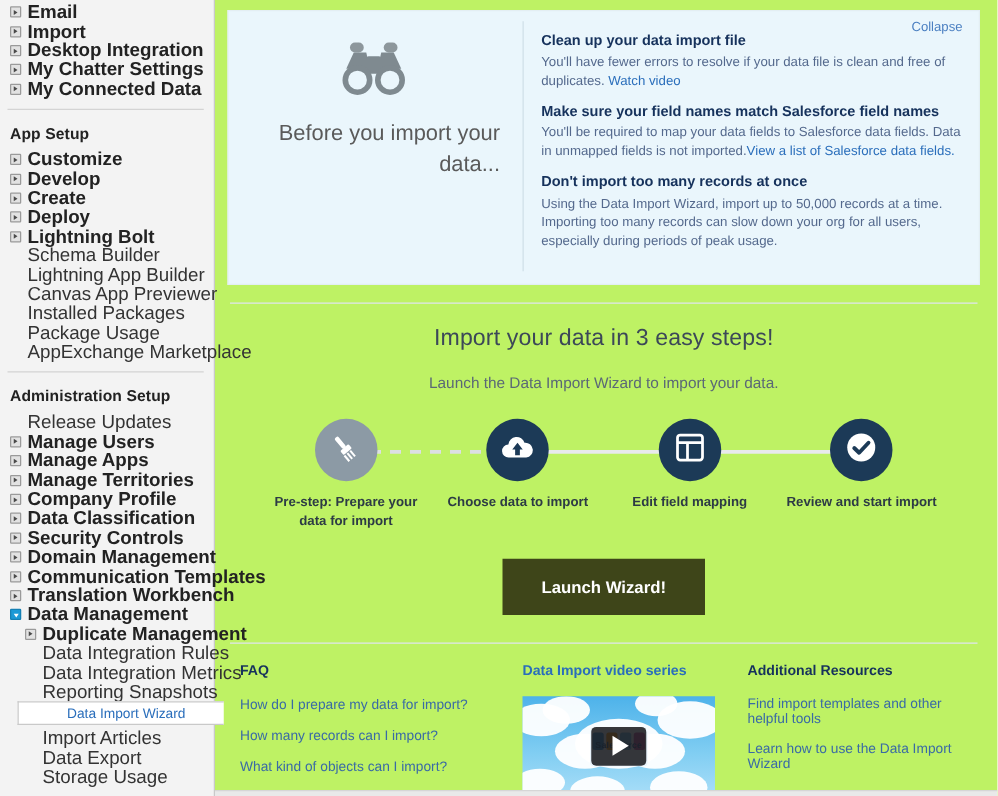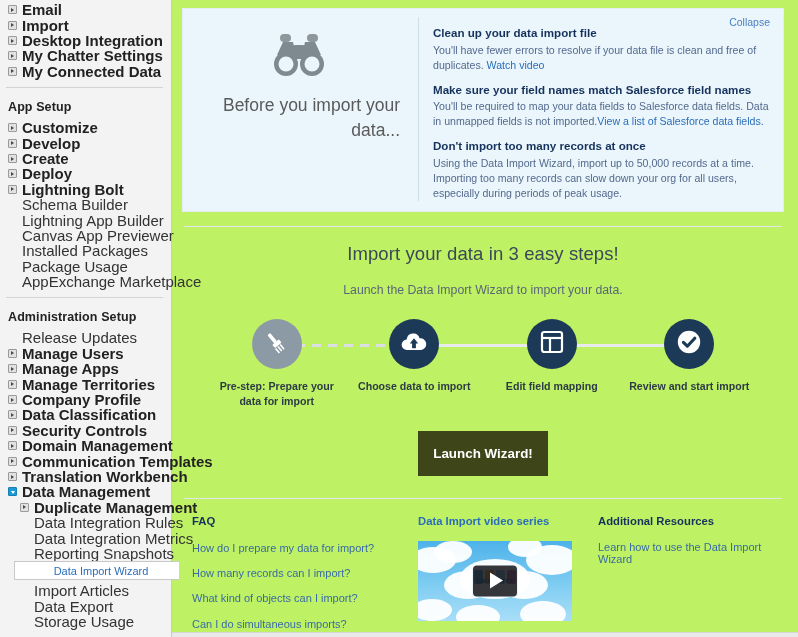--- a/index.html
+++ b/index.html
@@ -128,21 +128,21 @@
     flex: 1 1 auto; padding: 8px 0 0 14px;
   }
   .b-head {
     font-size: 11.6px; font-weight: bold; color: #16325c;
     margin-bottom: 2px; line-height: 1.35;
   }
   .b-body {
     font-size: 10.6px; color: #54698d; line-height: 1.42;
     margin-bottom: 9px;
   }
-  .b-body:last-child { margin-bottom: 0; }
+  .b-body:last-child { margin-bottom: 16px; }
   .b-link { color: #2a6ebb; cursor: pointer; }
 
   .hr-main { height:1px; background:#e0e5ee; margin: 14px 6px 0 6px; }
 
   
   .steps-wrap { padding: 16px 0 0 0; text-align: center; }
   .steps-title {
     font-size: 18.5px; color: #3c4858; font-weight: 400;
     letter-spacing: .1px;
   }
@@ -168,21 +168,21 @@
   }
   .conn {
     position: absolute; top: 25px; height: 3px; z-index: 1;
   }
   .conn.solid { background: #e8eaec; }
   .conn.dashed {
     background-image: repeating-linear-gradient(to right,#dcdfe2 0,#dcdfe2 9px,transparent 9px,transparent 16px);
   }
   .launch-btn {
     margin: 22px auto 0 auto;
-    width: 130px; height: 45px;
+    width: 162px; height: 45px;
     background: #3e4519;
     color: #fff; font-size: 13.4px; font-weight: bold;
     display: flex; align-items: center; justify-content: center;
     border: none; cursor: pointer;
     font-family: "Liberation Sans", sans-serif;
   }
 
   .hr-main2 { height:1px; background:#e0e5ee; margin: 22px 6px 0 6px; }
 
   
@@ -526,19 +526,20 @@
           </div>
           <div class="vid-caption">Salesforce</div>
           <div class="play-btn">
             <span class="play-tri"></span>
           </div>
         </div>
       </div>
 
       <div class="res-col">
         <div class="col-head">Additional Resources</div>
+        <a class="res-link">Find import templates and other helpful tools</a>
         <a class="res-link">Learn how to use the Data Import Wizard</a>
       </div>
     </div>
   </div>
 
   <div class="bottom-scroll"></div>
 </div>
 
 </body></html>

